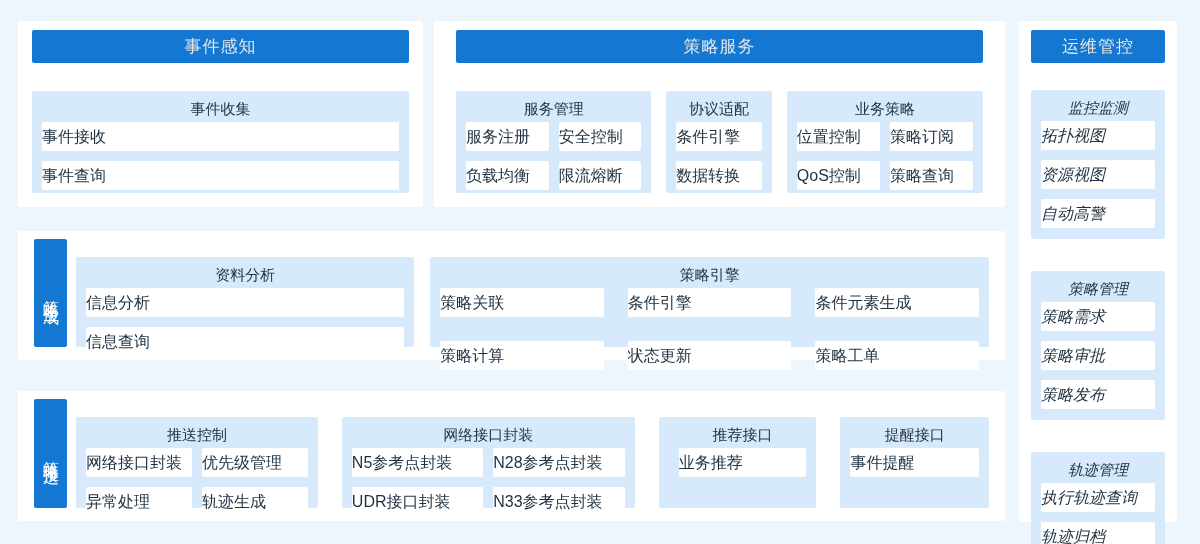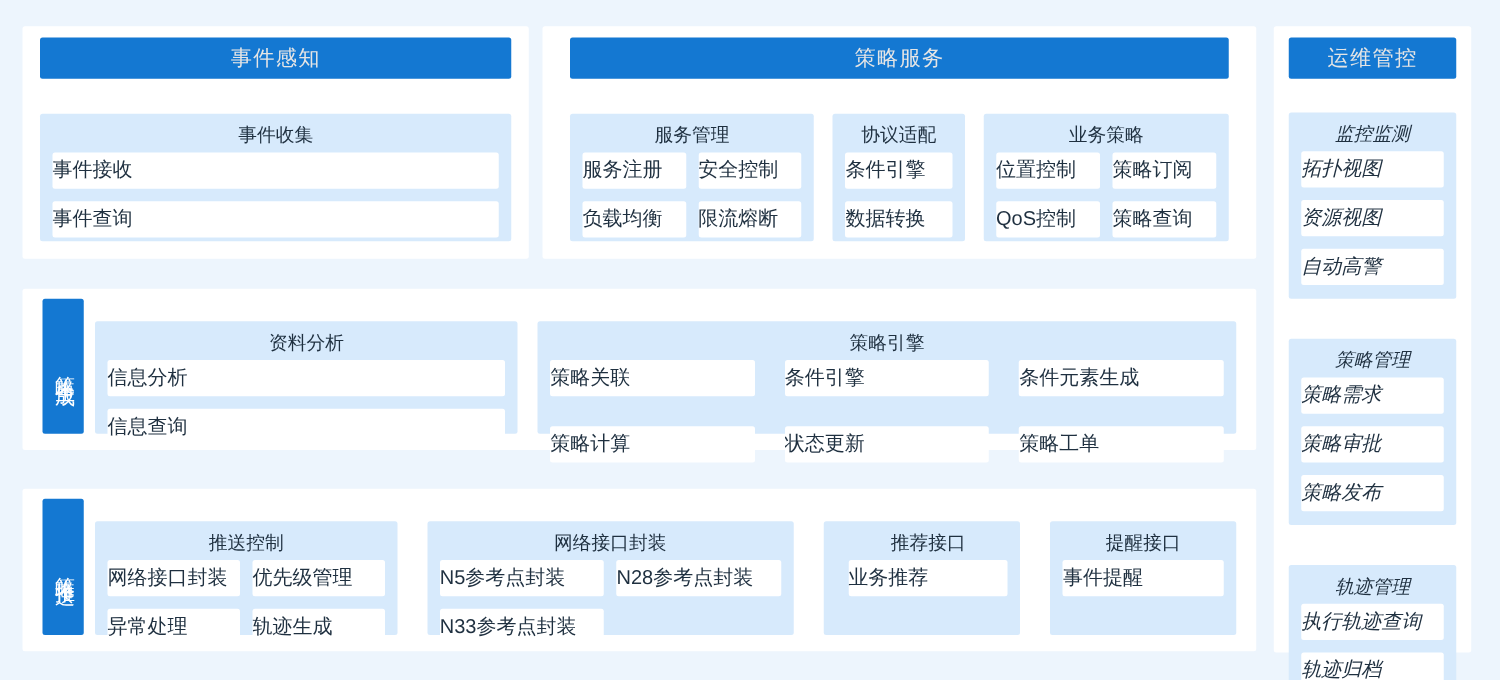--- a/index.html
+++ b/index.html
@@ -147,20 +147,21 @@
           <div class="item">优先级管理</div>
           <div class="item">异常处理</div>
           <div class="item">轨迹生成</div>
         </div>
       </div>
       <div class="group g1">
         <div class="gtitle">网络接口封装</div>
         <div class="items c2">
           <div class="item">N5参考点封装</div>
           <div class="item">N28参考点封装</div>
+          <div class="item">UDR接口封装</div>
           <div class="item">N33参考点封装</div>
         </div>
       </div>
       <div class="group g2">
         <div class="gtitle">推荐接口</div>
         <div class="items c1">
           <div class="item">业务推荐</div>
         </div>
       </div>
       <div class="group g3">

